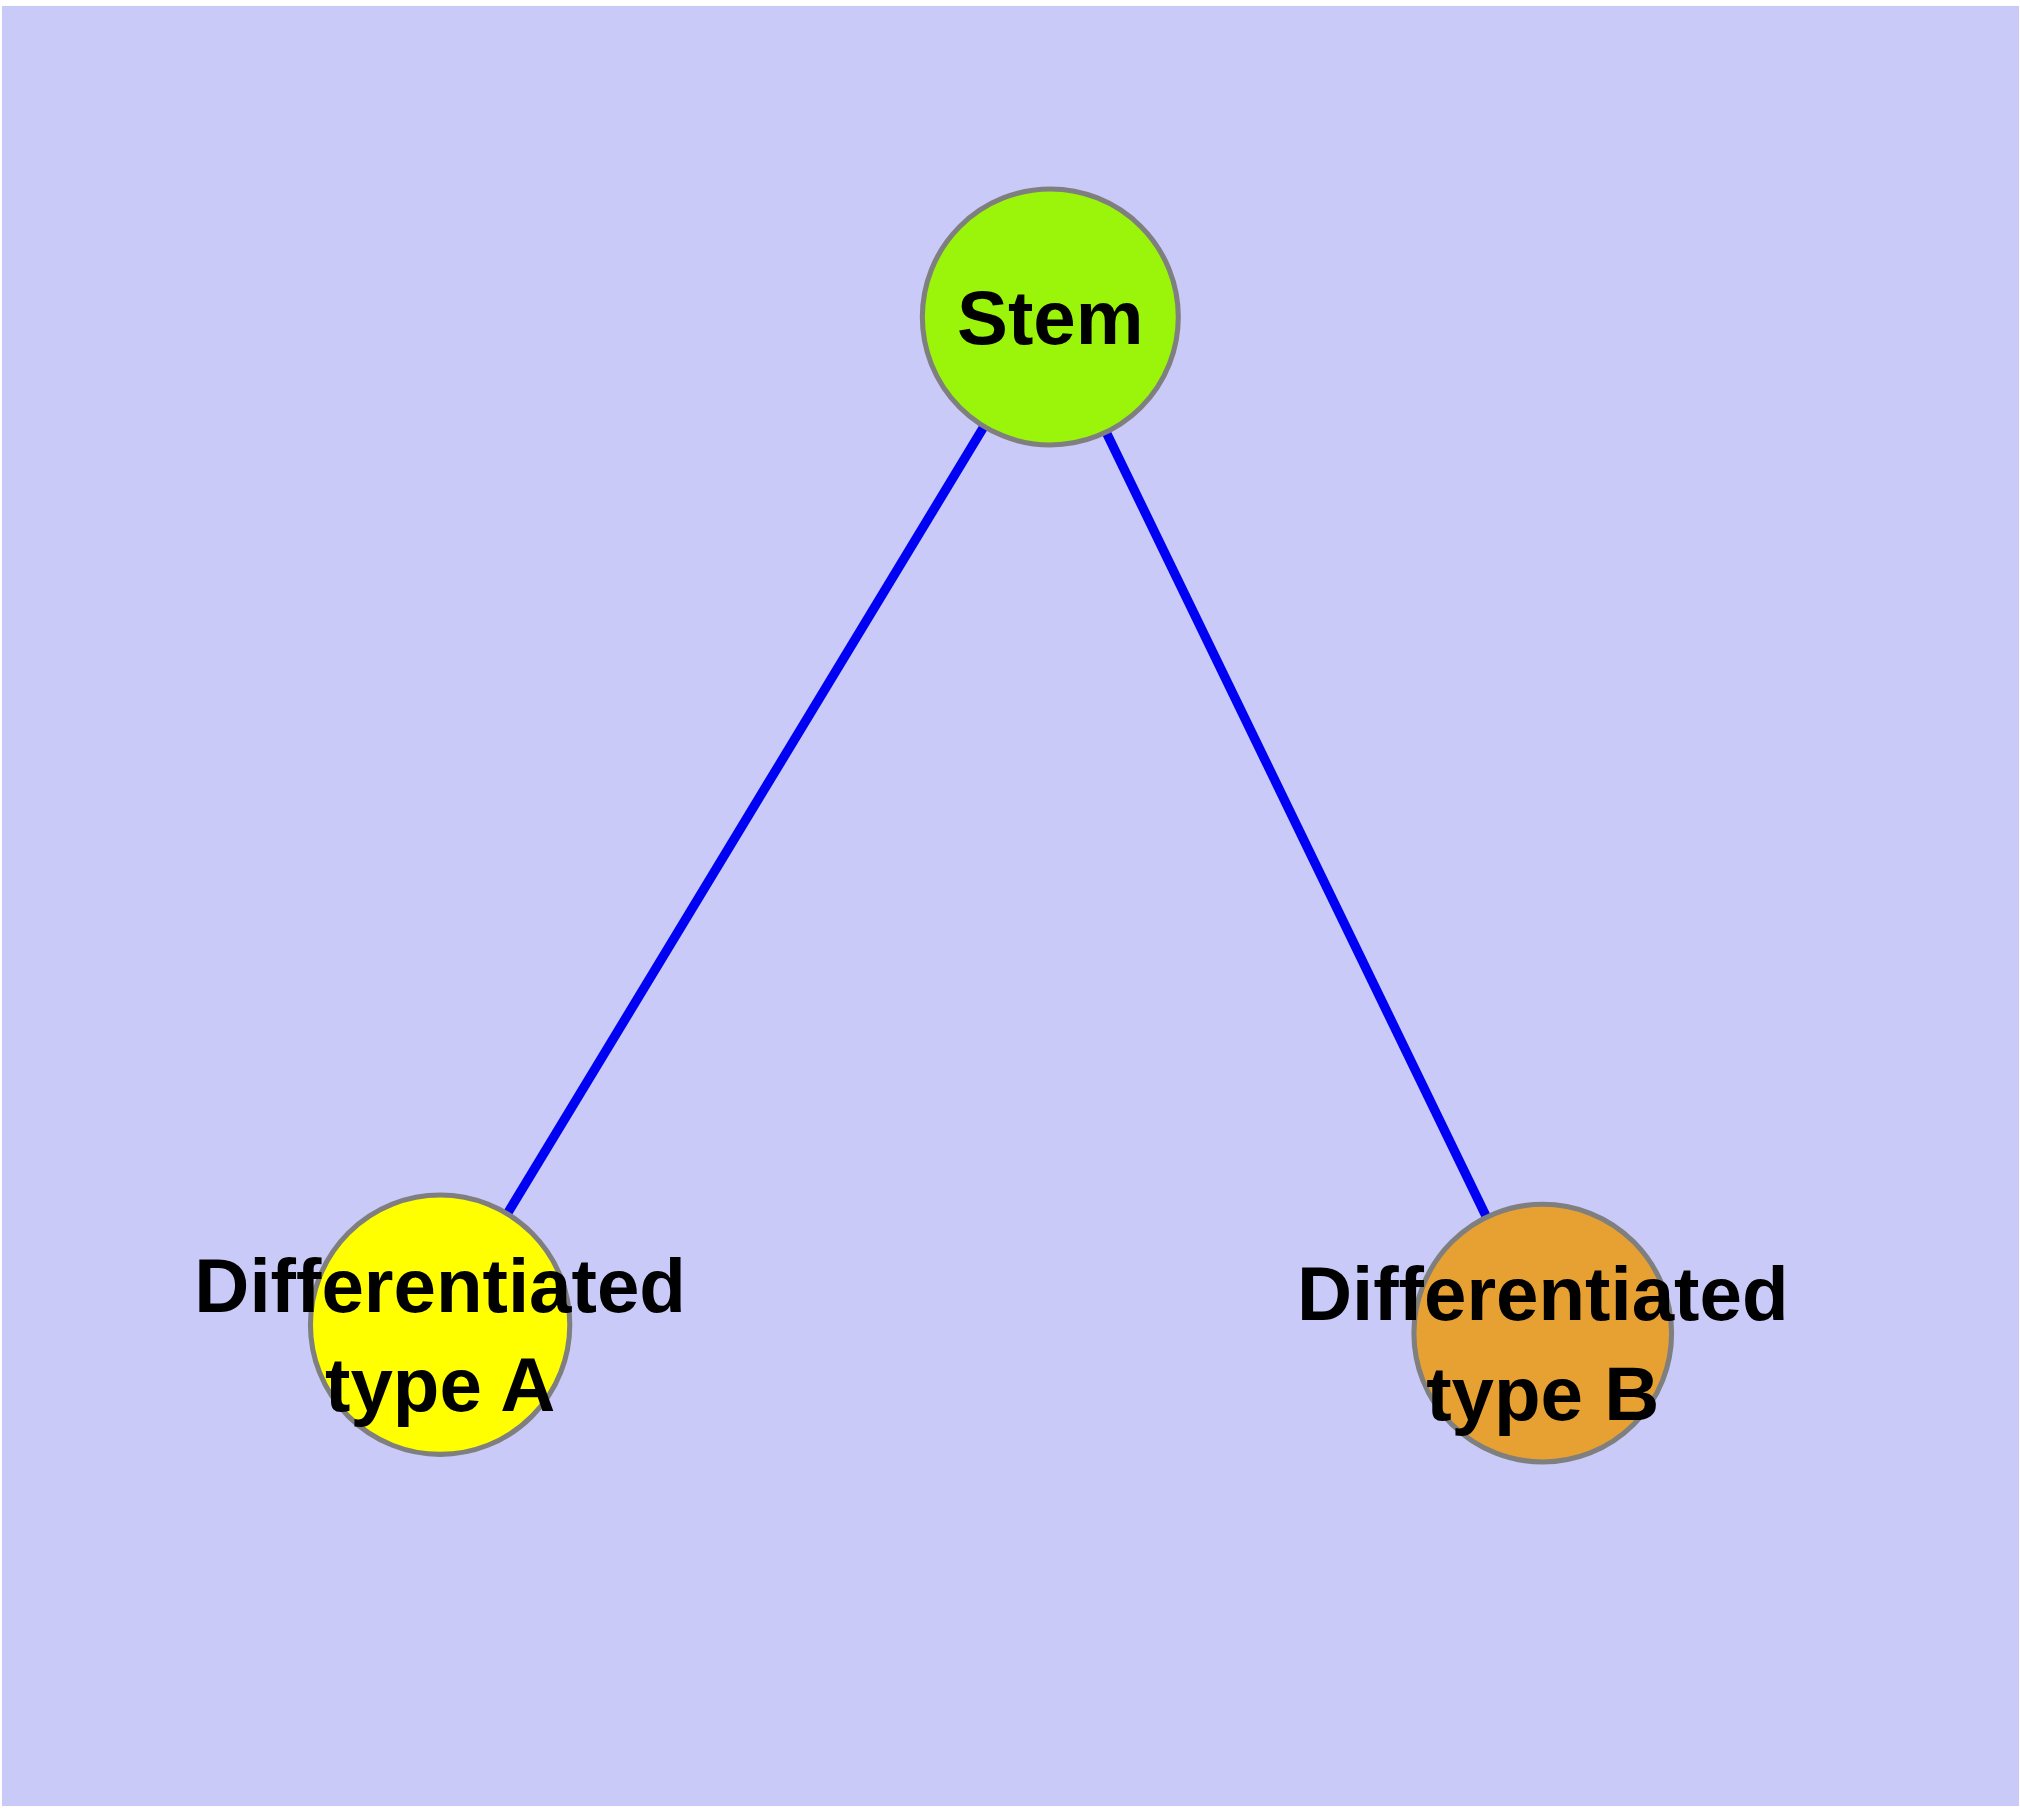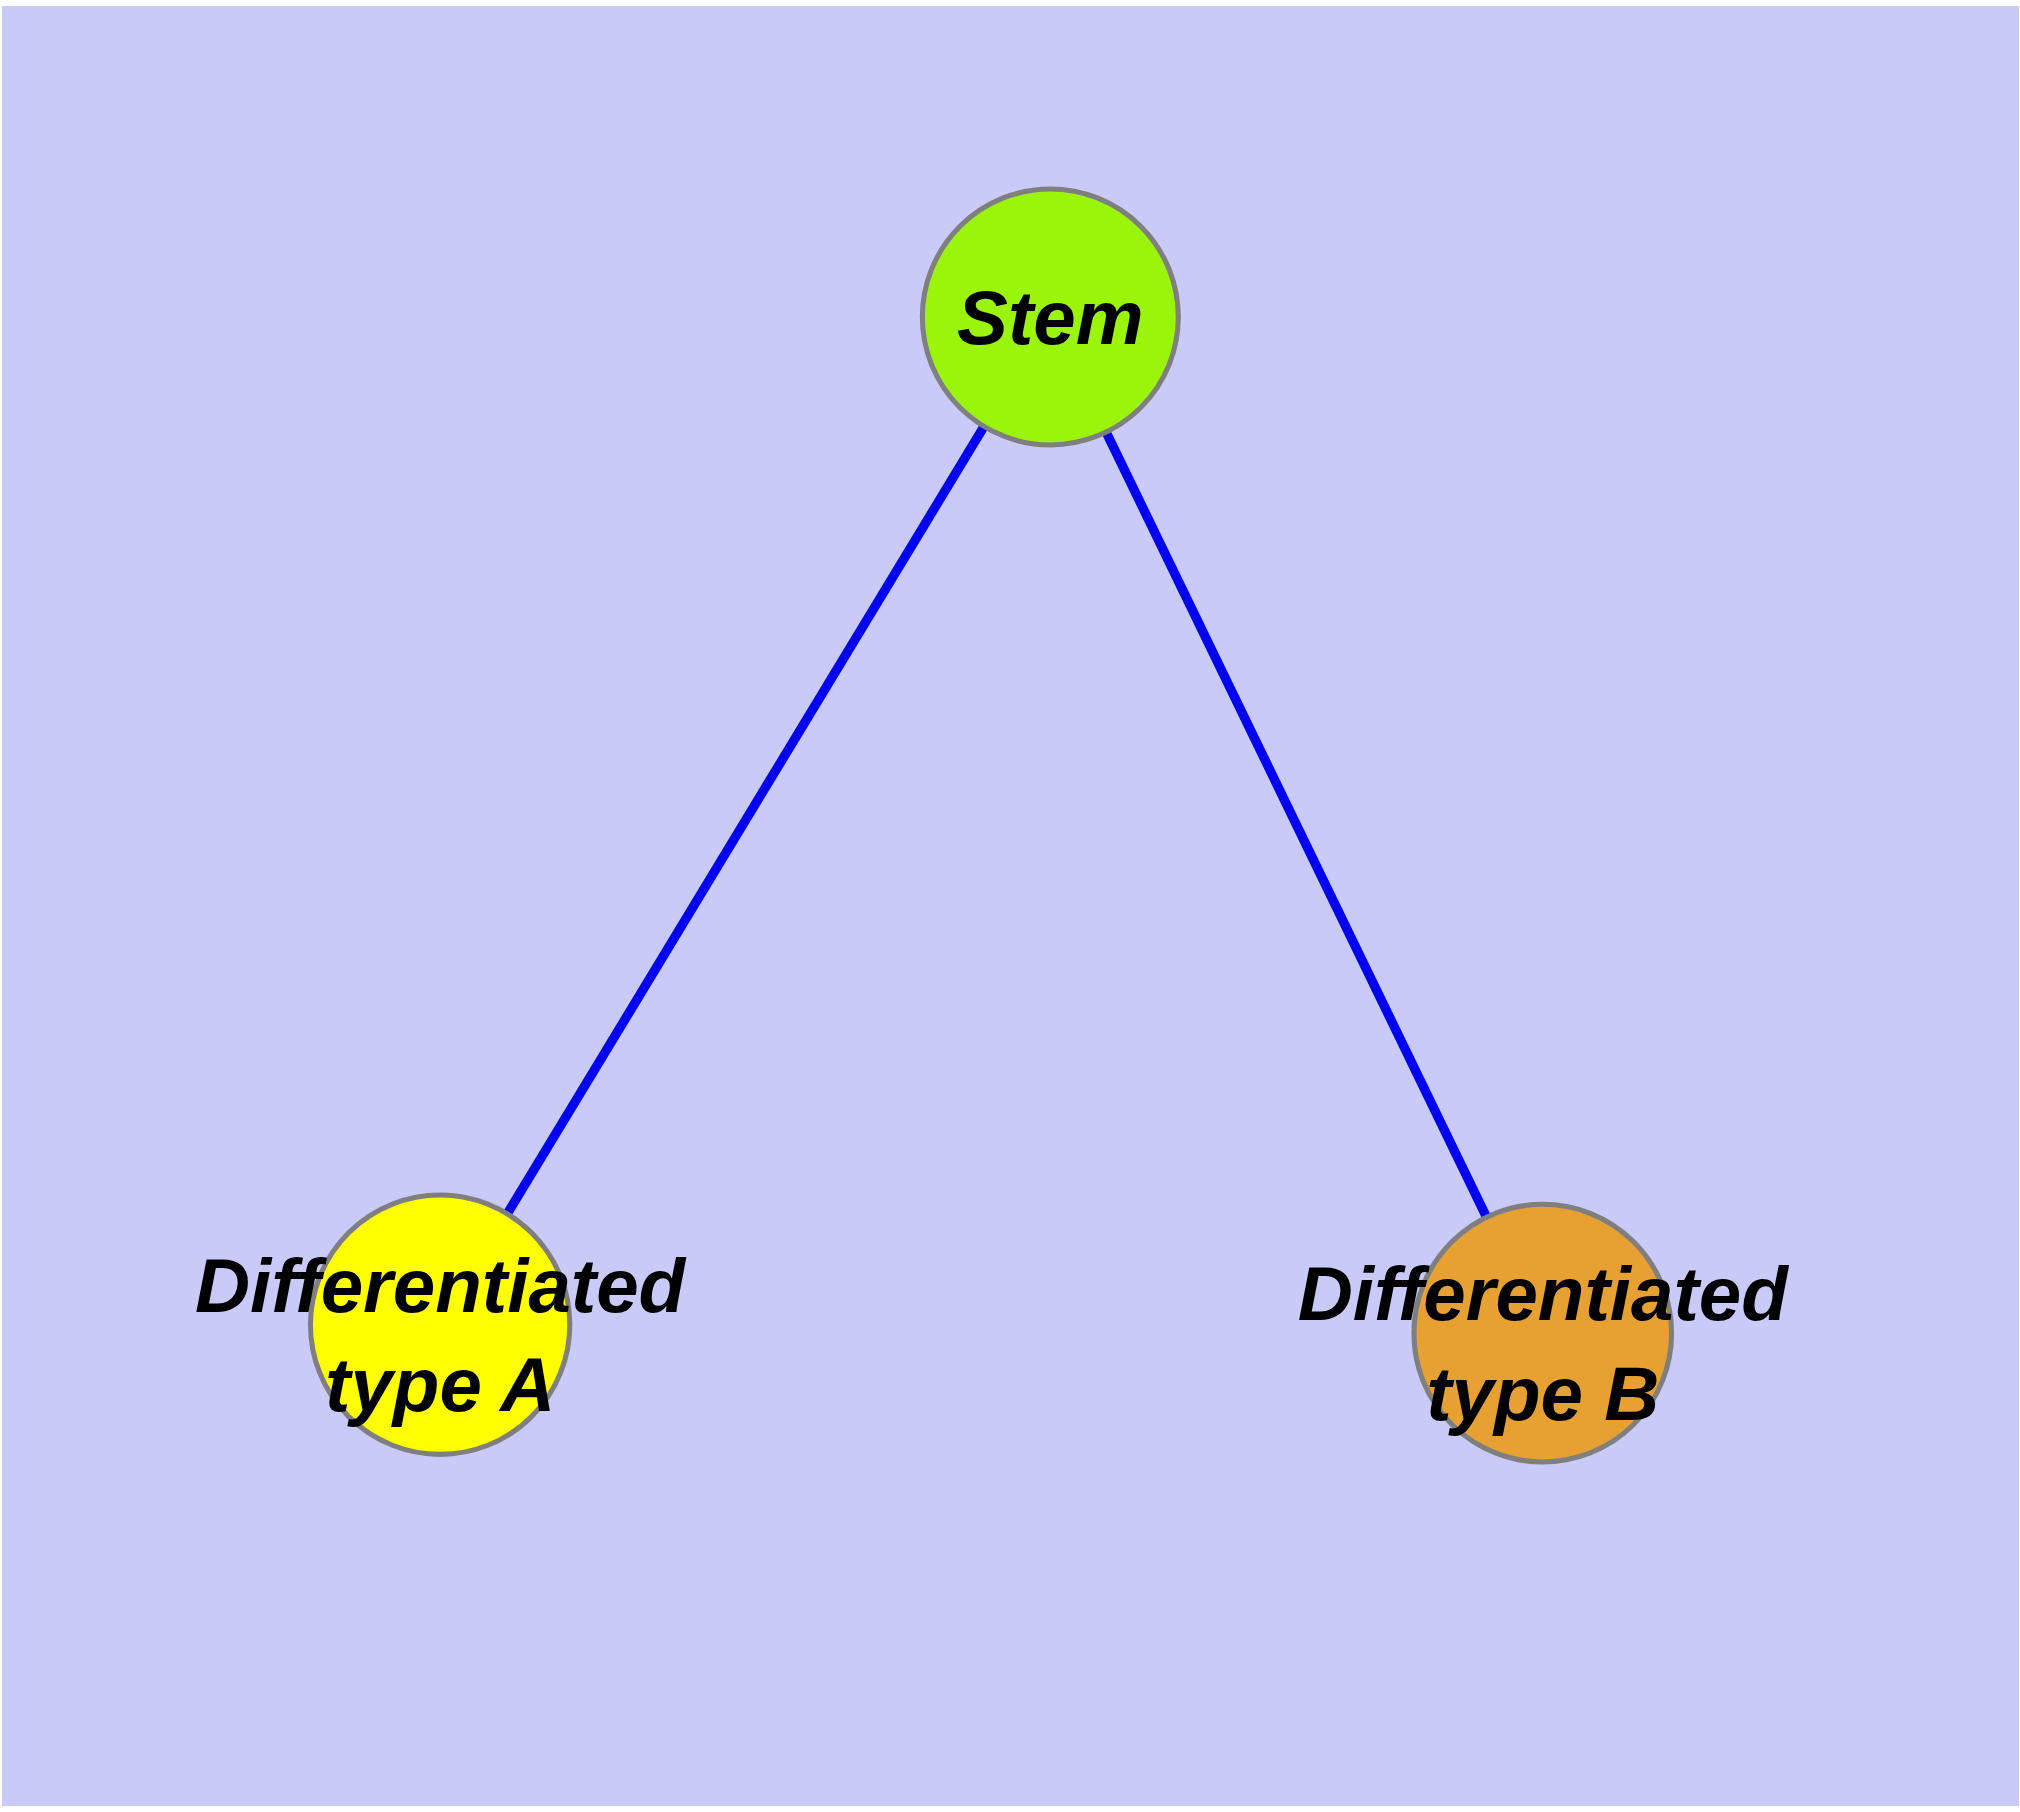--- a/index.html
+++ b/index.html
@@ -9,21 +9,20 @@
     width: 2021px;
     height: 1812px;
     overflow: hidden;
   }
   #diagram-wrap {
     position: absolute;
     left: 0;
     top: 0;
     width: 2021px;
     height: 1812px;
-    font-style: italic;
   }
   svg text {
     font-family: "Liberation Sans", "DejaVu Sans", sans-serif;
     font-weight: bold;
     font-size: 90px;
     text-anchor: middle;
   }
 </style>
 </head>
 <body>

